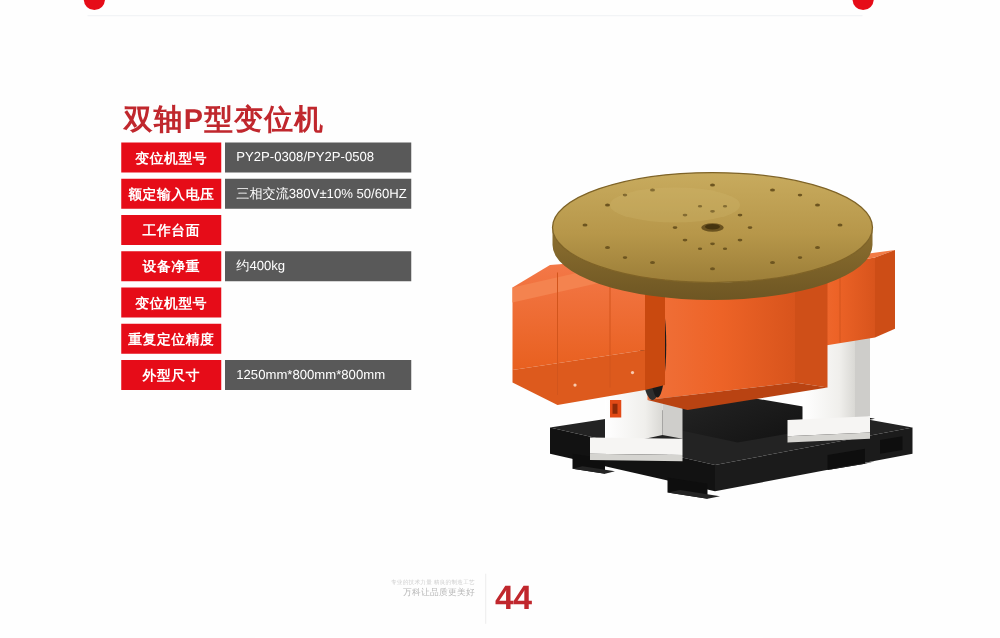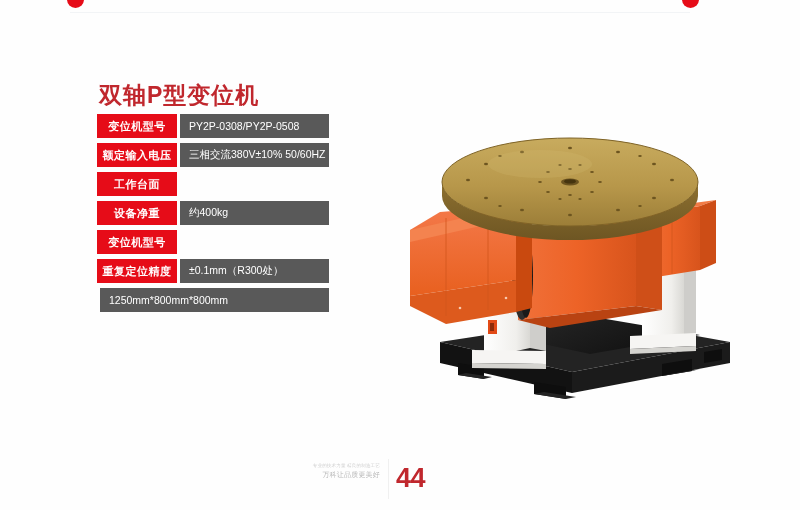--- a/index.html
+++ b/index.html
@@ -98,25 +98,25 @@
       <div class="spec-label">设备净重</div>
       <div class="spec-value">约400kg</div>
     </div>
 
     <div class="spec-row">
       <div class="spec-label">变位机型号</div>
     </div>
 
     <div class="spec-row">
       <div class="spec-label">重复定位精度</div>
-      <div class="spec-value">±0.1mm（R300处）</div>
-    </div>
-
-
-    <div class="spec-row">
+    </div>
+
+
+    <div class="spec-row">
+      <div class="spec-label">外型尺寸</div>
       <div class="spec-value">1250mm*800mm*800mm</div>
     </div>
 
   </div>
 
   <div class="product">
     <svg viewBox="0 0 360 300" xmlns="http://www.w3.org/2000/svg">
       <defs>
         <linearGradient id="gGold" x1="0" y1="0" x2="0" y2="1">
           <stop offset="0" stop-color="#c8ab5e"></stop>

